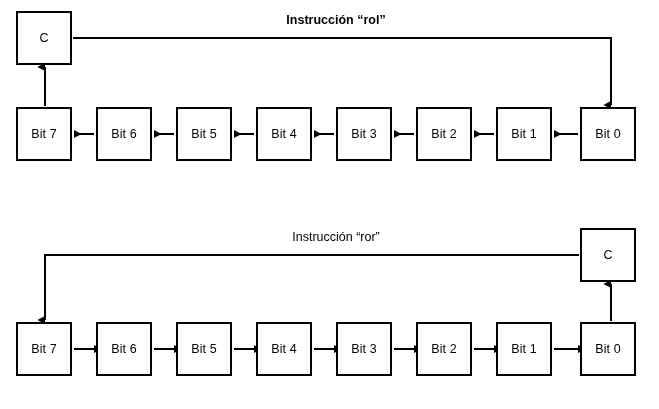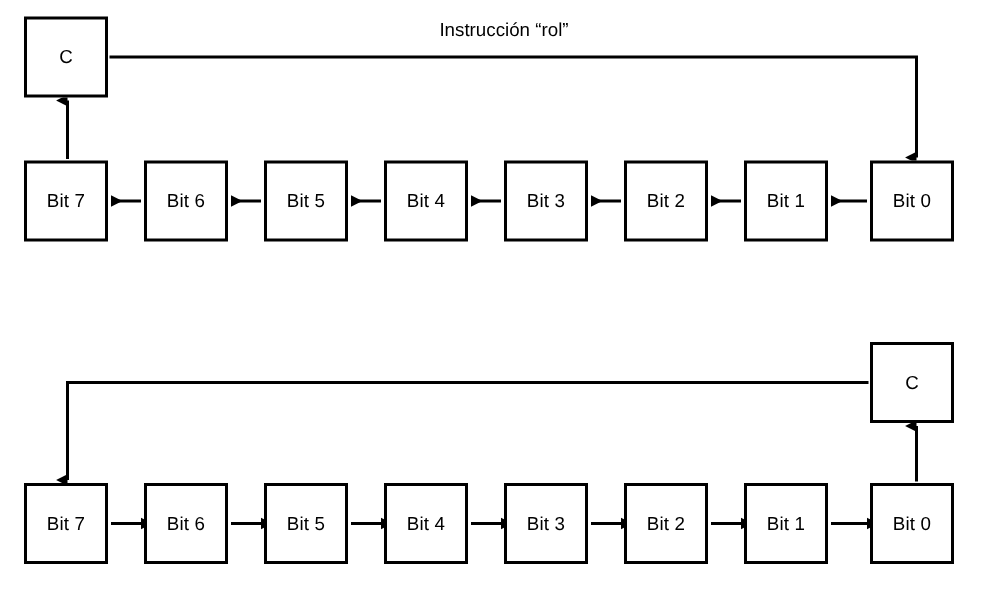--- a/index.html
+++ b/index.html
@@ -105,33 +105,34 @@
       <line x1="554" y1="349" x2="578" y2="349" marker-end="url(#arrow-right)"></line>
 
       <line x1="611" y1="321" x2="611" y2="284" marker-end="url(#arrow-up)"></line>
 
       <path d="M579,255 L45,255 L45,320" marker-end="url(#arrow-down)"></path>
     </g>
   </svg>
 
   <div class="node-layer">
 
-    <div class="caption" style="left:244px; top:14px; width:172px;">Instrucción “rol”</div>
+    <div class="caption" style="left:244px; top:14px; width:172px;font-weight:bold;">Instrucción “rol”</div>
 
     <div class="box" style="left:16px; top:11px; width:56px; height:54px;">C</div>
 
     <div class="box" style="left:16px; top:107px; width:56px; height:54px;">Bit 7</div>
     <div class="box" style="left:96px; top:107px; width:56px; height:54px;">Bit 6</div>
     <div class="box" style="left:176px; top:107px; width:56px; height:54px;">Bit 5</div>
     <div class="box" style="left:256px; top:107px; width:56px; height:54px;">Bit 4</div>
     <div class="box" style="left:336px; top:107px; width:56px; height:54px;">Bit 3</div>
     <div class="box" style="left:416px; top:107px; width:56px; height:54px;">Bit 2</div>
     <div class="box" style="left:496px; top:107px; width:56px; height:54px;">Bit 1</div>
     <div class="box" style="left:580px; top:107px; width:56px; height:54px;">Bit 0</div>
 
+    <div class="caption" style="left:244px; top:231px; width:172px;">Instrucción “ror”</div>
 
     <div class="box" style="left:580px; top:228px; width:56px; height:54px;">C</div>
 
     <div class="box" style="left:16px; top:322px; width:56px; height:54px;">Bit 7</div>
     <div class="box" style="left:96px; top:322px; width:56px; height:54px;">Bit 6</div>
     <div class="box" style="left:176px; top:322px; width:56px; height:54px;">Bit 5</div>
     <div class="box" style="left:256px; top:322px; width:56px; height:54px;">Bit 4</div>
     <div class="box" style="left:336px; top:322px; width:56px; height:54px;">Bit 3</div>
     <div class="box" style="left:416px; top:322px; width:56px; height:54px;">Bit 2</div>
     <div class="box" style="left:496px; top:322px; width:56px; height:54px;">Bit 1</div>

